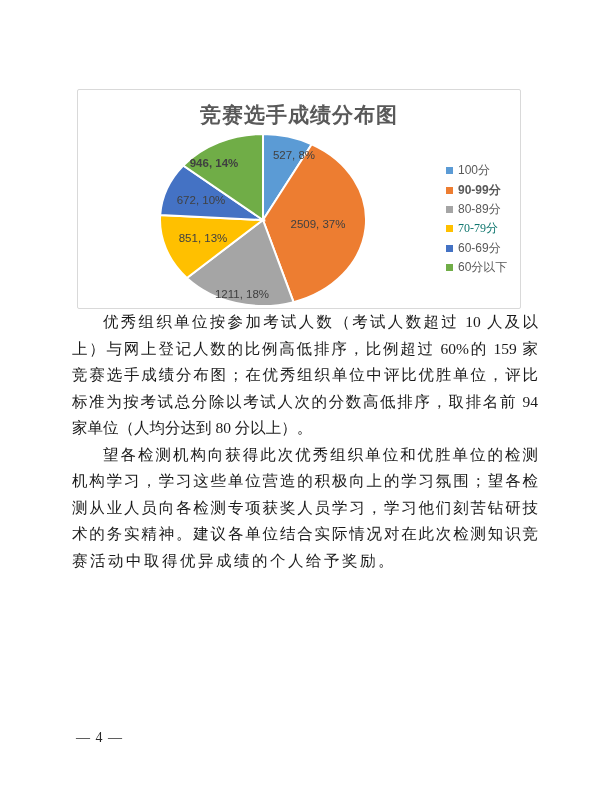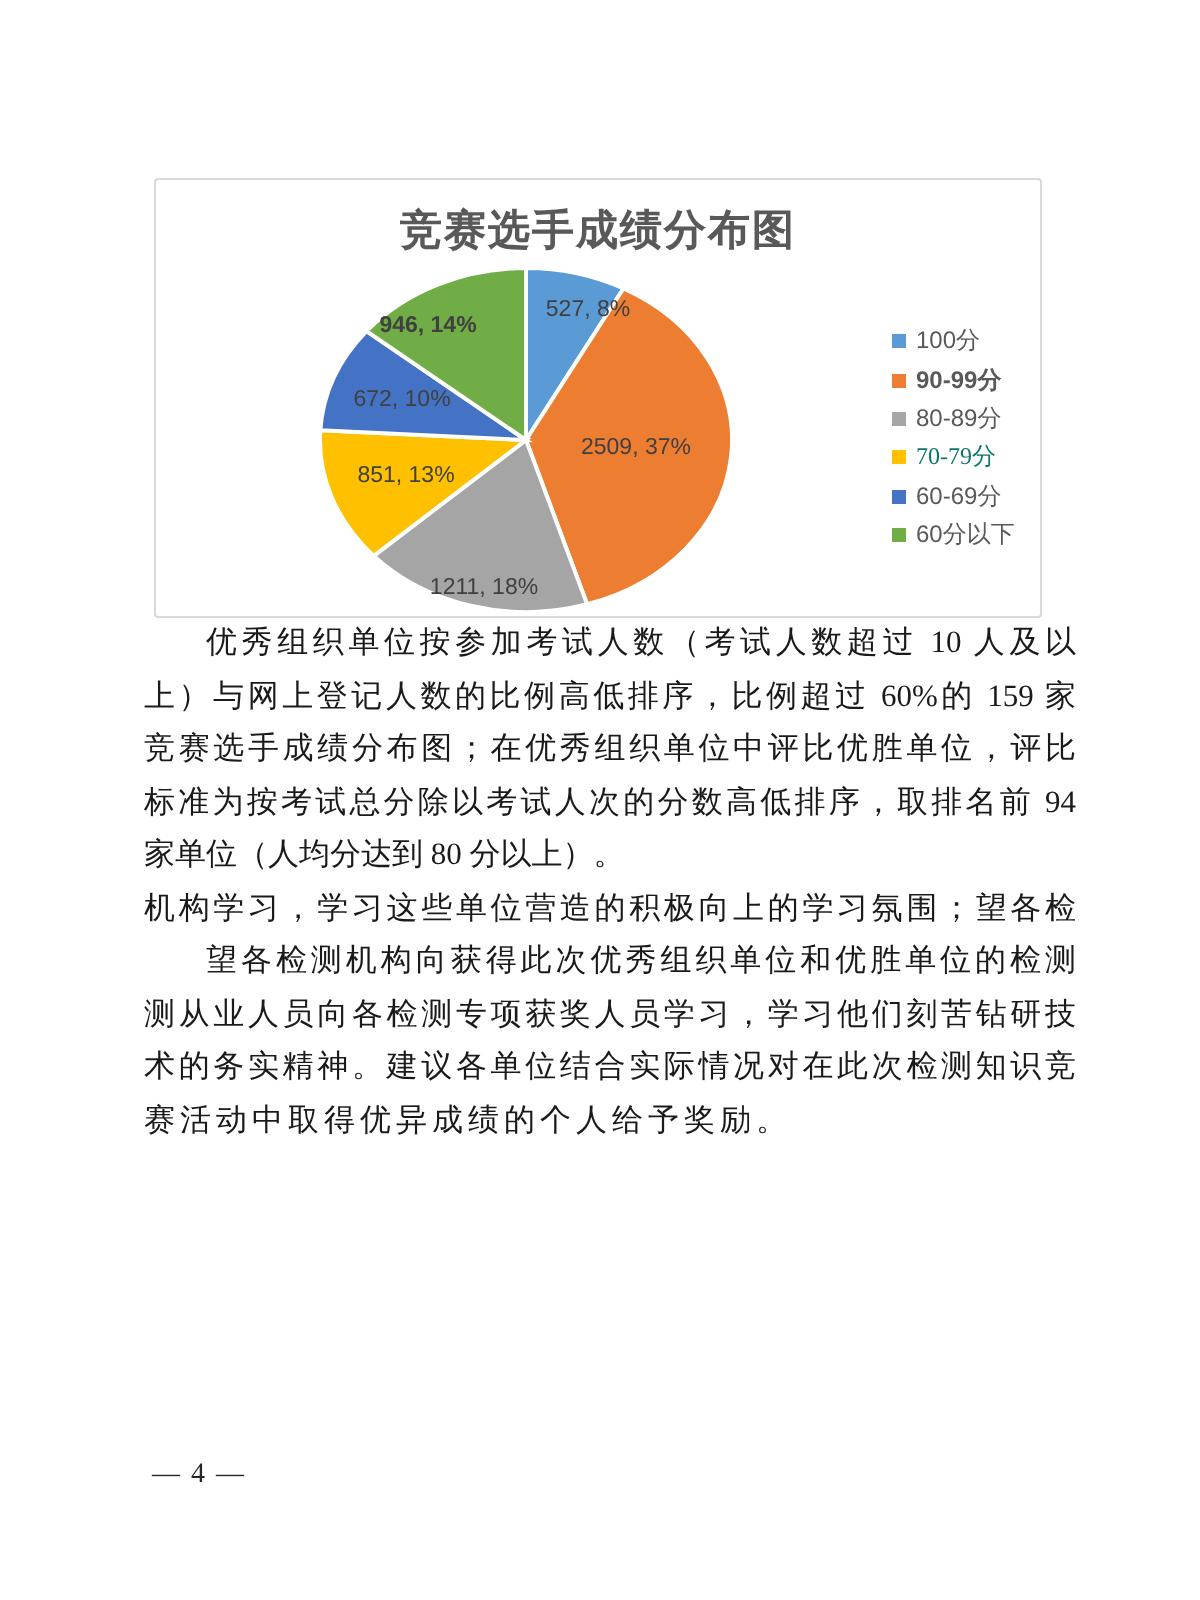--- a/index.html
+++ b/index.html
@@ -162,22 +162,22 @@
         </div>
       </div>
   </section>
 
   <div class="body-text">
     <div class="t-line indent">优秀组织单位按参加考试人数（考试人数超过 10 人及以</div>
     <div class="t-line">上）与网上登记人数的比例高低排序，比例超过 60%的 159 家</div>
     <div class="t-line">竞赛选手成绩分布图；在优秀组织单位中评比优胜单位，评比</div>
     <div class="t-line">标准为按考试总分除以考试人次的分数高低排序，取排名前 94</div>
     <div class="t-line last">家单位（人均分达到 80 分以上）。</div>
+    <div class="t-line indent">望各检测机构向获得此次优秀组织单位和优胜单位的检测</div>
     <div class="t-line">机构学习，学习这些单位营造的积极向上的学习氛围；望各检</div>
-    <div class="t-line indent">望各检测机构向获得此次优秀组织单位和优胜单位的检测</div>
     <div class="t-line">测从业人员向各检测专项获奖人员学习，学习他们刻苦钻研技</div>
     <div class="t-line">术的务实精神。建议各单位结合实际情况对在此次检测知识竞</div>
     <div class="t-line last loose">赛活动中取得优异成绩的个人给予奖励。</div>
   </div>
 
   <div class="page-number">— 4 —</div>
 
 </div>
 
 </body></html>

